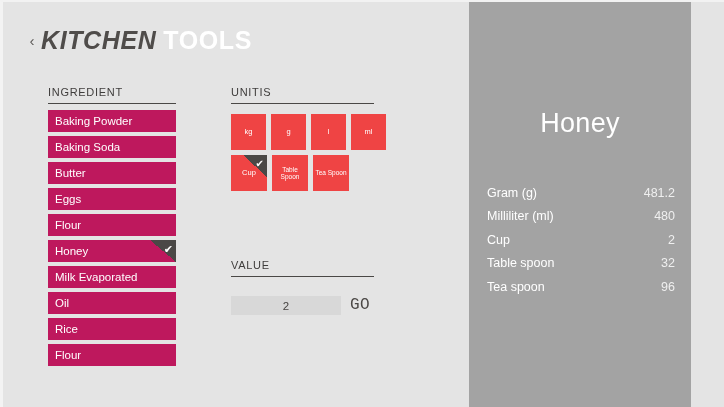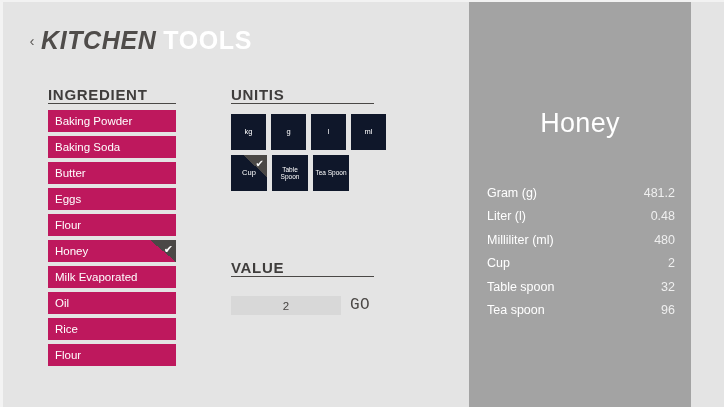--- a/index.html
+++ b/index.html
@@ -50,22 +50,22 @@
     letter-spacing: 0.6px;
     line-height: 1;
     white-space: nowrap;
   }
   #app-title .t-kitchen { color: #4f4c4a; font-style: italic; }
   #app-title .t-tools { color: #ffffff; margin-left: 7px; }
 
   
   .section-head {
     position: absolute;
-    font-size: 15px;
-    font-weight: bold;
+    font-size: 11px;
+    font-weight: normal;
     color: #3f3d3c;
     letter-spacing: 0.7px;
   }
   .section-rule {
     position: absolute;
     height: 1px;
     background: #4a4846;
   }
 
   
@@ -119,21 +119,21 @@
   }
   .unit-row {
     display: flex;
   }
   .unit-row + .unit-row { margin-top: 5px; }
   .unit-tile {
     position: relative;
     width: 36px;
     height: 36px;
     margin-right: 5px;
-    background: #0f172a;
+    background: #ef4444;
     cursor: pointer;
     overflow: hidden;
   }
   .unit-tile .unit-label {
     position: absolute;
     left: 0;
     right: 0;
     bottom: 0;
     top: 0;
     display: flex;
@@ -325,24 +325,20 @@
   <button id="go-button">GO</button>
 
   <div id="result-panel">
     <div id="result-title">Honey</div>
     <div id="result-rows">
         <div class="result-row">
           <span class="r-label">Gram (g)</span>
           <span class="r-value">481.2</span>
         </div>
         <div class="result-row">
-          <span class="r-label">Liter    (l)</span>
-          <span class="r-value">0.48</span>
-        </div>
-        <div class="result-row">
           <span class="r-label">Milliliter   (ml)</span>
           <span class="r-value">480</span>
         </div>
         <div class="result-row">
           <span class="r-label">Cup</span>
           <span class="r-value">2</span>
         </div>
         <div class="result-row">
           <span class="r-label">Table spoon</span>
           <span class="r-value">32</span>

